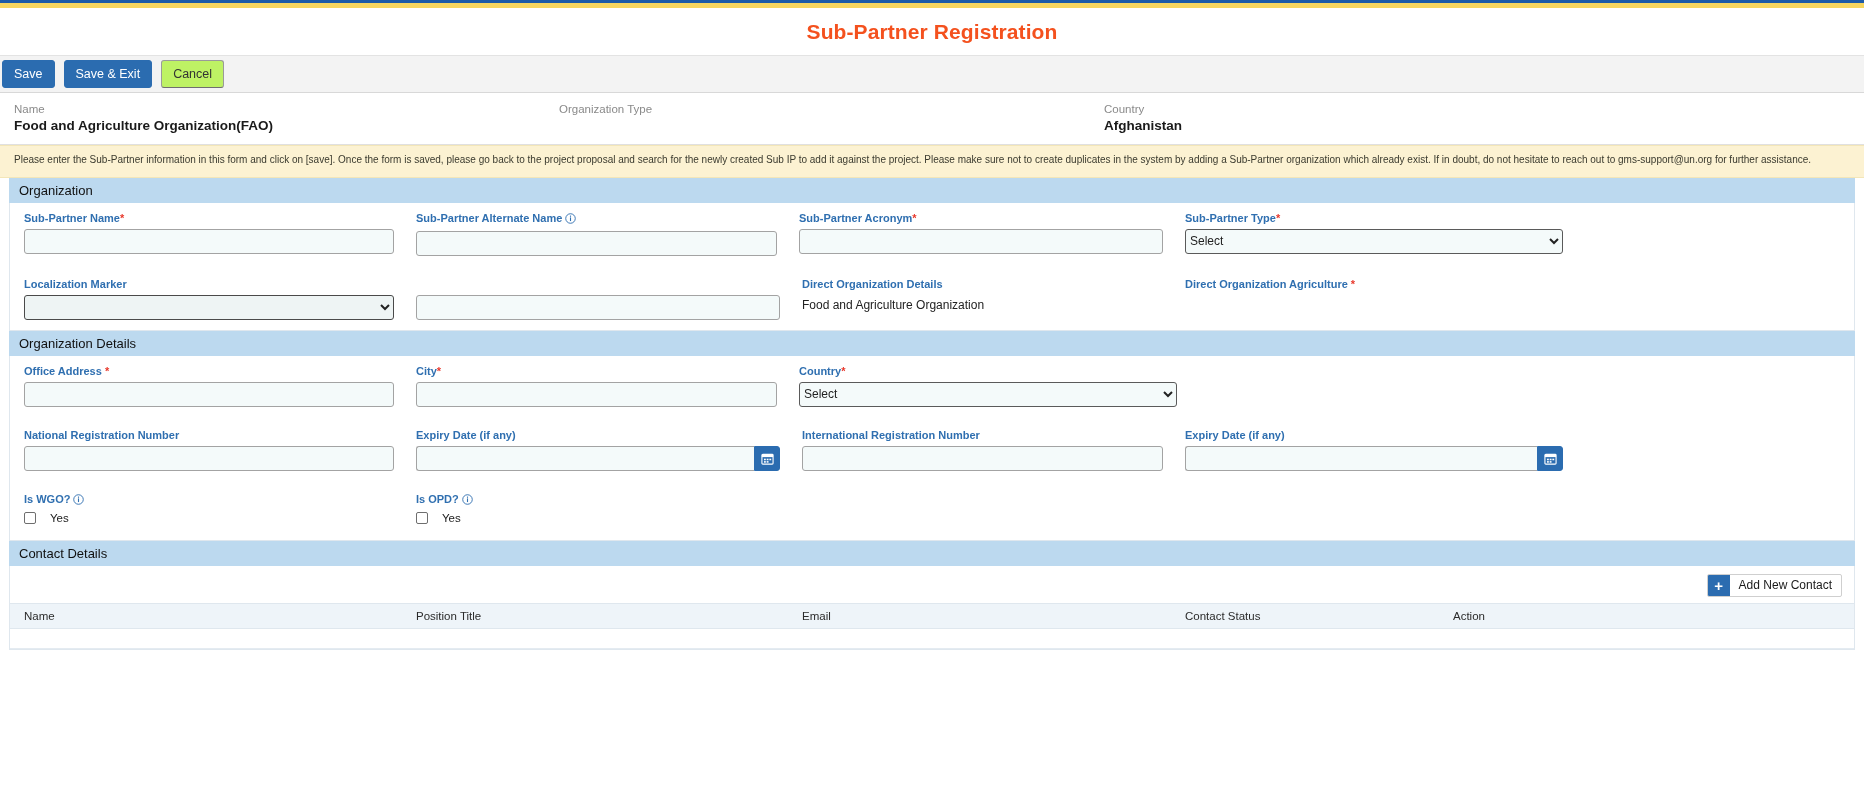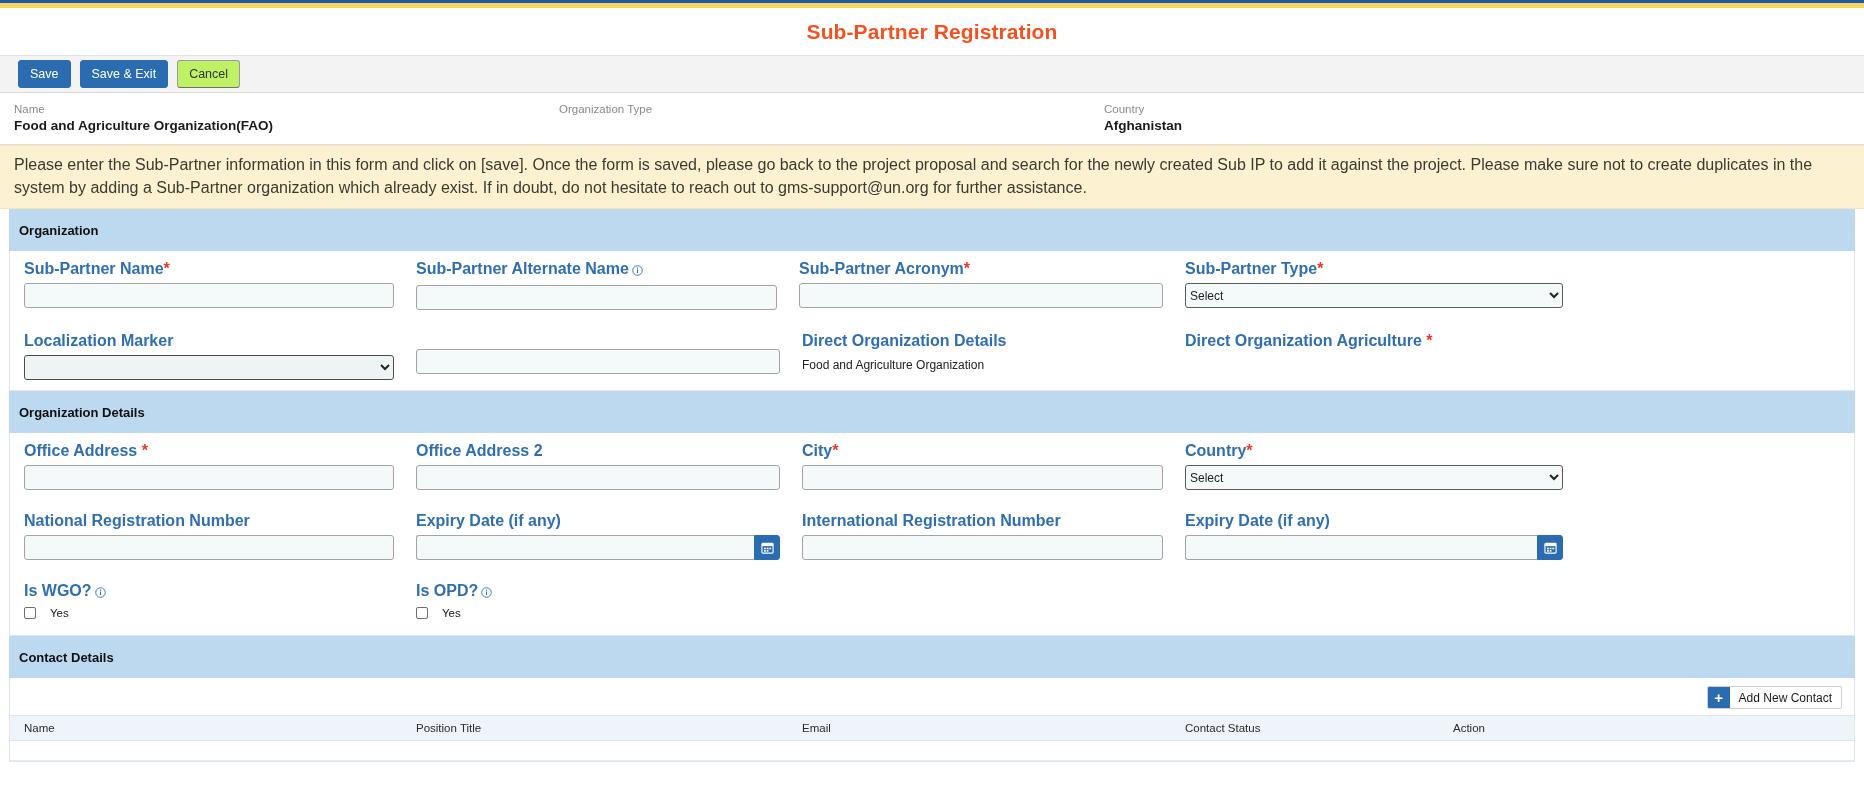--- a/index.html
+++ b/index.html
@@ -28,21 +28,21 @@
     letter-spacing: .1px;
   }
 
   
   .toolbar {
     background: #f3f3f3;
     border-top: 1px solid #e3e3e3;
     border-bottom: 1px solid #d8d8d8;
     height: 38px;
     display: flex; align-items: center;
-    padding-left: 18px;
+    padding-left: 2px;
     gap: 9px;
   }
   .btn {
     font-family: "Liberation Sans", sans-serif;
     font-size: 12.5px;
     line-height: 1;
     padding: 7px 11px;
     border-radius: 3px;
     cursor: pointer;
     border: 1px solid transparent;
@@ -79,57 +79,57 @@
   .summary-value {
     font-size: 13.5px;
     font-weight: bold;
     color: #1a1a1a;
   }
 
   
   .alert {
     background: #fcf2d2;
     color: #3a3a2e;
-    font-size: 16px;
+    font-size: 10px;
     line-height: 1.45;
     padding: 7px 14px 9px 14px;
     border-top: 1px solid #f3e6b8;
     border-bottom: 1px solid #f3e6b8;
   }
 
   
   .section-wrap { padding: 0 9px; }
   .section-head {
     background: #bcd9ef;
-    height: 42px;
+    height: 25px;
     display: flex; align-items: center;
     padding-left: 10px;
     font-size: 13px;
-    font-weight: bold;
+    font-weight: normal;
     color: #101010;
   }
   .section-body {
     background: #fff;
     border-left: 1px solid #dfe7ee;
     border-right: 1px solid #dfe7ee;
     border-bottom: 1px solid #dfe7ee;
     padding: 9px 0 10px 0;
   }
 
   .row { display: flex; }
   .field { padding: 0 8px 0 14px; }
   .w1 { width: 392px; }
   .w2 { width: 386px; }
   .w3 { width: 383px; }
   .w4 { width: 400px; }
 
   .lbl {
     display: block;
     color: #2f6fb0;
-    font-size: 16px;
+    font-size: 11px;
     font-weight: bold;
     margin-bottom: 5px;
     white-space: nowrap;
   }
   .req { color: #e8392c; font-weight: bold; }
   .info-ic {
     display: inline-block;
     vertical-align: -2px;
     margin-left: 3px;
   }
@@ -336,24 +336,20 @@
   </div>
 </div>
 
 <div class="section-wrap">
   <div class="section-head">Organization Details</div>
   <div class="section-body">
 
     <div class="row">
       <div class="field w1">
         <label class="lbl"><span>Office Address</span>&nbsp;<span class="req">*</span></label>
-        <input class="inp" type="text" value="" style="">
-      </div>
-      <div class="field w2">
-        <label class="lbl">Office Address 2</label>
         <input class="inp" type="text" value="" style="">
       </div>
       <div class="field w3">
         <label class="lbl"><span>City</span><span class="req">*</span></label>
         <input class="inp" type="text" value="" style="">
       </div>
       <div class="field w4">
         <label class="lbl"><span>Country</span><span class="req">*</span></label>
         <select class="sel">
           <option>Select</option>

